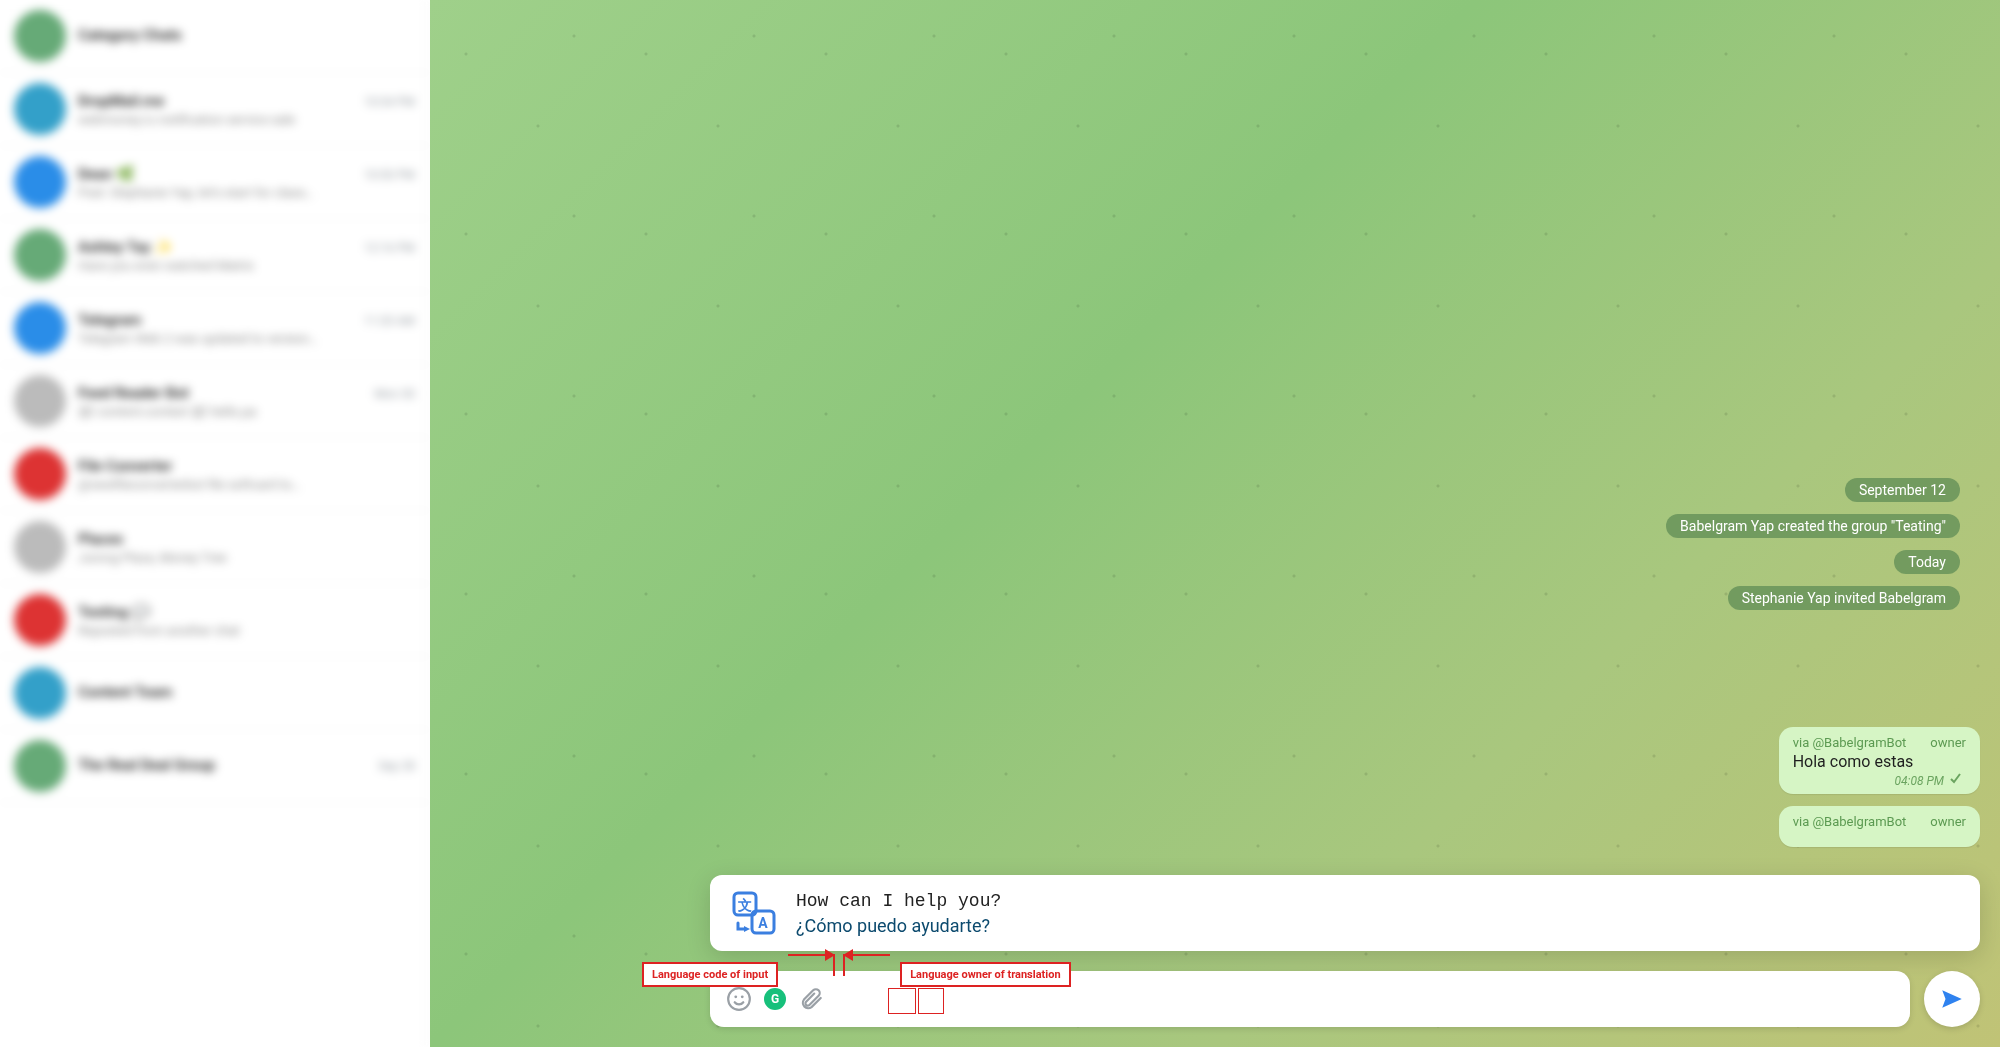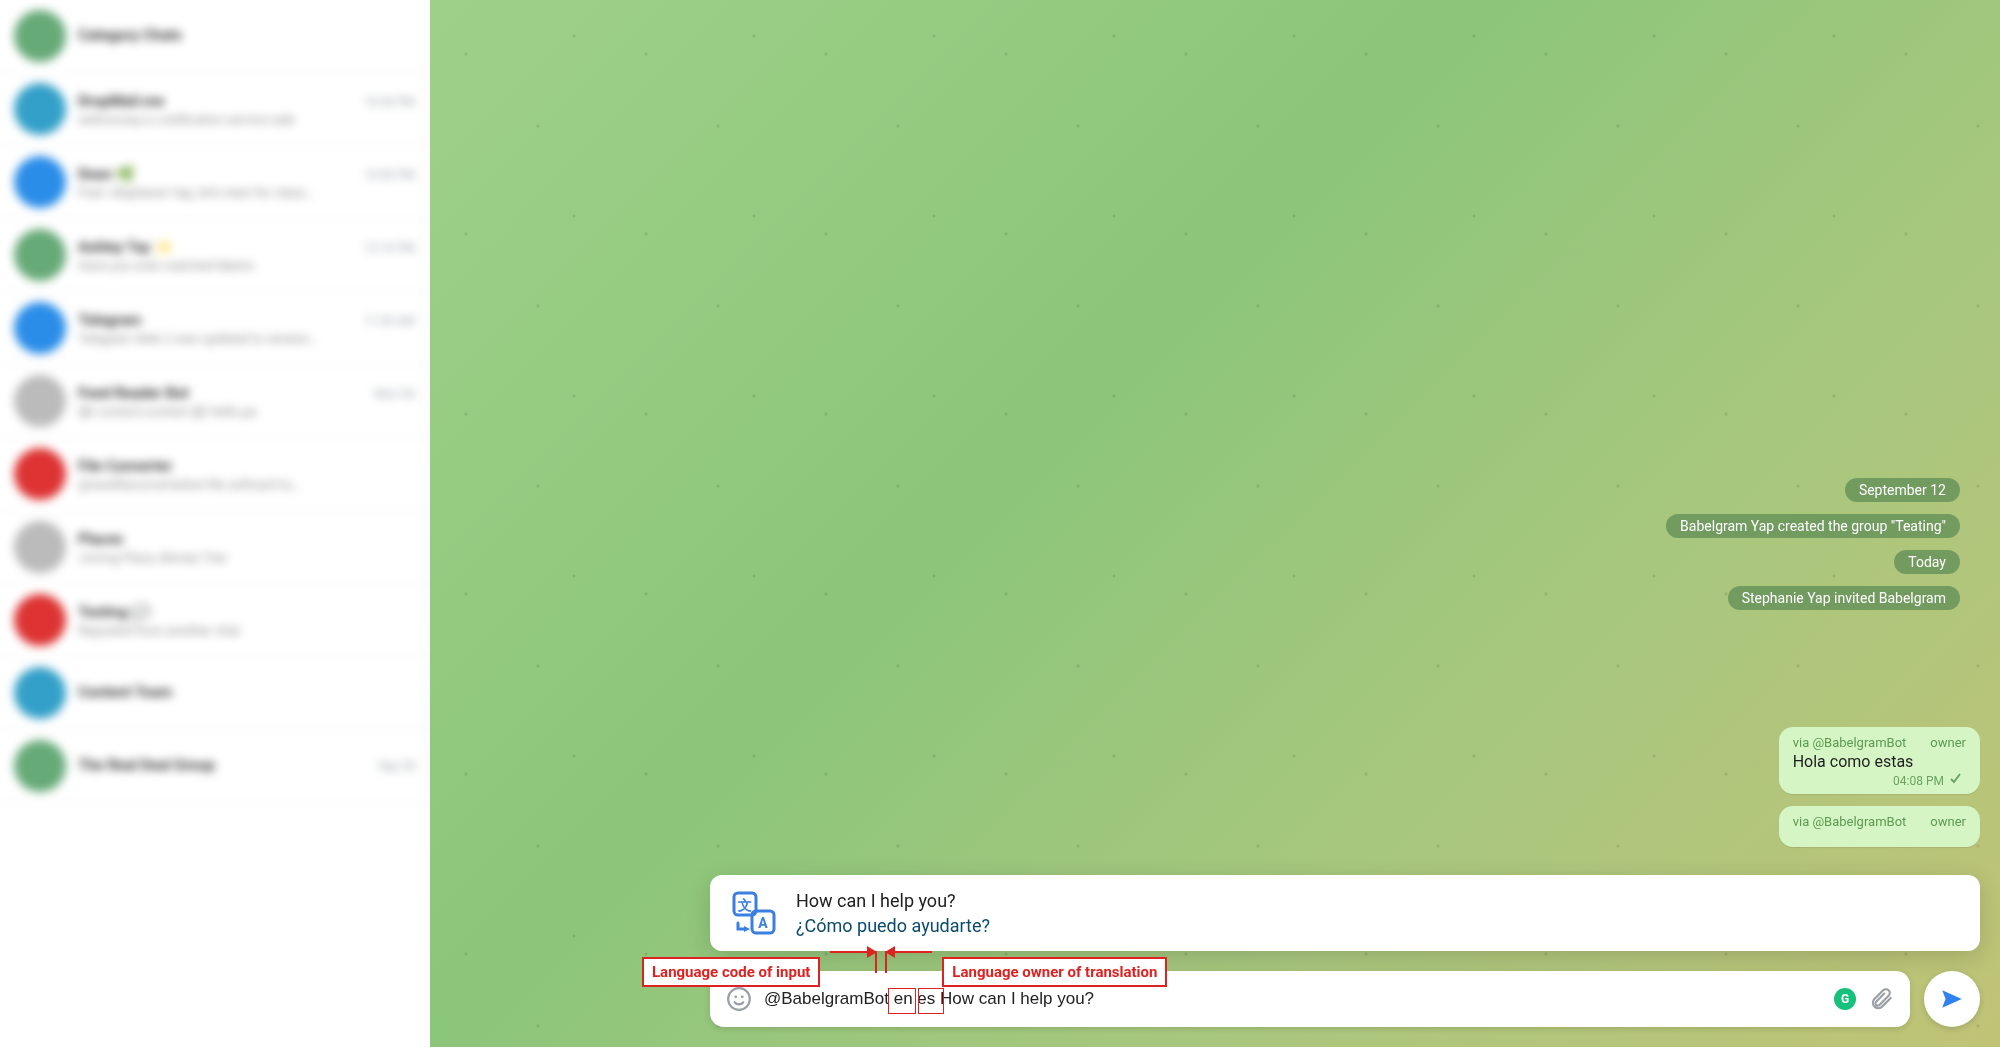--- a/index.html
+++ b/index.html
@@ -91,21 +91,21 @@
     background: #d6f5c5;
     border-radius: 14px;
     padding: 8px 14px 6px;
     max-width: 300px;
     box-shadow: 0 1px 1px rgba(0,0,0,.08);
   }
   .bubble .via-row { display:flex; justify-content: space-between; gap: 24px; font-size: 13px; }
   .bubble .via { color: #5c9a52; }
   .bubble .role { color: #5c9a52; }
   .bubble .msg-text { font-size: 16px; color:#1f1f1f; margin-top:2px;}
-  .bubble .meta { display:flex; justify-content:flex-end; gap:6px; font-size: 12px; color:#6ba460; margin-top:2px; align-items:center;}
+  .bubble .meta { display:flex; justify-content:flex-end; gap:6px; font-size: 12px; color:#6ba460; margin-top:2px; align-items:center;font-style:italic;}
   .check { color:#6ba460; }
 
   .bubble.partial {
     padding-bottom: 18px;
     position: relative;
     overflow: hidden;
   }
 
   
   .suggest {
@@ -120,39 +120,39 @@
     display:flex;
     gap: 18px;
     align-items:center;
   }
   .suggest .trans-icon {
     width: 48px; height:48px;
     flex: 0 0 48px;
     display:flex; align-items:center; justify-content:center;
   }
   .suggest-lines { display:flex; flex-direction:column; gap:4px; }
-  .suggest-main { font-size: 18px; color:#222; }
+  .suggest-main { font-size: 18px; color:#222;font-family:Liberation Mono, monospace; }
   .suggest-sub  { font-size: 18px; color:#0c4a6e; }
 
   
   .annot {
     position:absolute;
     bottom: 60px;
     left: 212px;
     display:flex;
     align-items:center;
     gap: 10px;
     pointer-events:none;
   }
   .annot-label {
     border: 2px solid #d22;
     color:#d22;
     background: #fff;
     font-weight: 700;
-    font-size: 15px;
+    font-size: 11px;
     padding: 4px 8px;
     margin-top: 40px;
   }
   .annot-arrow {
     height: 2px;
     background:#d22;
     position:relative;
   }
   .annot-arrow::after {
     content:"";
@@ -390,21 +390,20 @@
   <div class="composer-row">
     <div class="composer">
       <span class="icon-btn">
         <svg width="26" height="26" viewBox="0 0 24 24">
             <circle cx="12" cy="12" r="10" fill="none" stroke="#9aa0a6" stroke-width="2"></circle>
             <circle cx="9" cy="10" r="1.3" fill="#9aa0a6"></circle>
             <circle cx="15" cy="10" r="1.3" fill="#9aa0a6"></circle>
             <path d="M8 15c1 1.3 2.4 2 4 2s3-.7 4-2" fill="none" stroke="#9aa0a6" stroke-width="2" stroke-linecap="round"></path>
           </svg>
       </span>
-      <input type="text" value="@BabelgramBot en es How can I help you?" style="">
       <span class="gram-dot"></span>
       <span class="icon-btn">
         <svg width="26" height="26" viewBox="0 0 24 24">
             <path d="M21 11l-8.5 8.5a5 5 0 01-7-7L14 4a3.5 3.5 0 015 5l-8.5 8.5a2 2 0 01-3-3L15 7" fill="none" stroke="#9aa0a6" stroke-width="2" stroke-linecap="round"></path>
           </svg>
       </span>
 
       <span class="code-box" style="left:178px; width:28px;"></span>
       <span class="code-box" style="left:208px; width:26px;"></span>
     </div>

